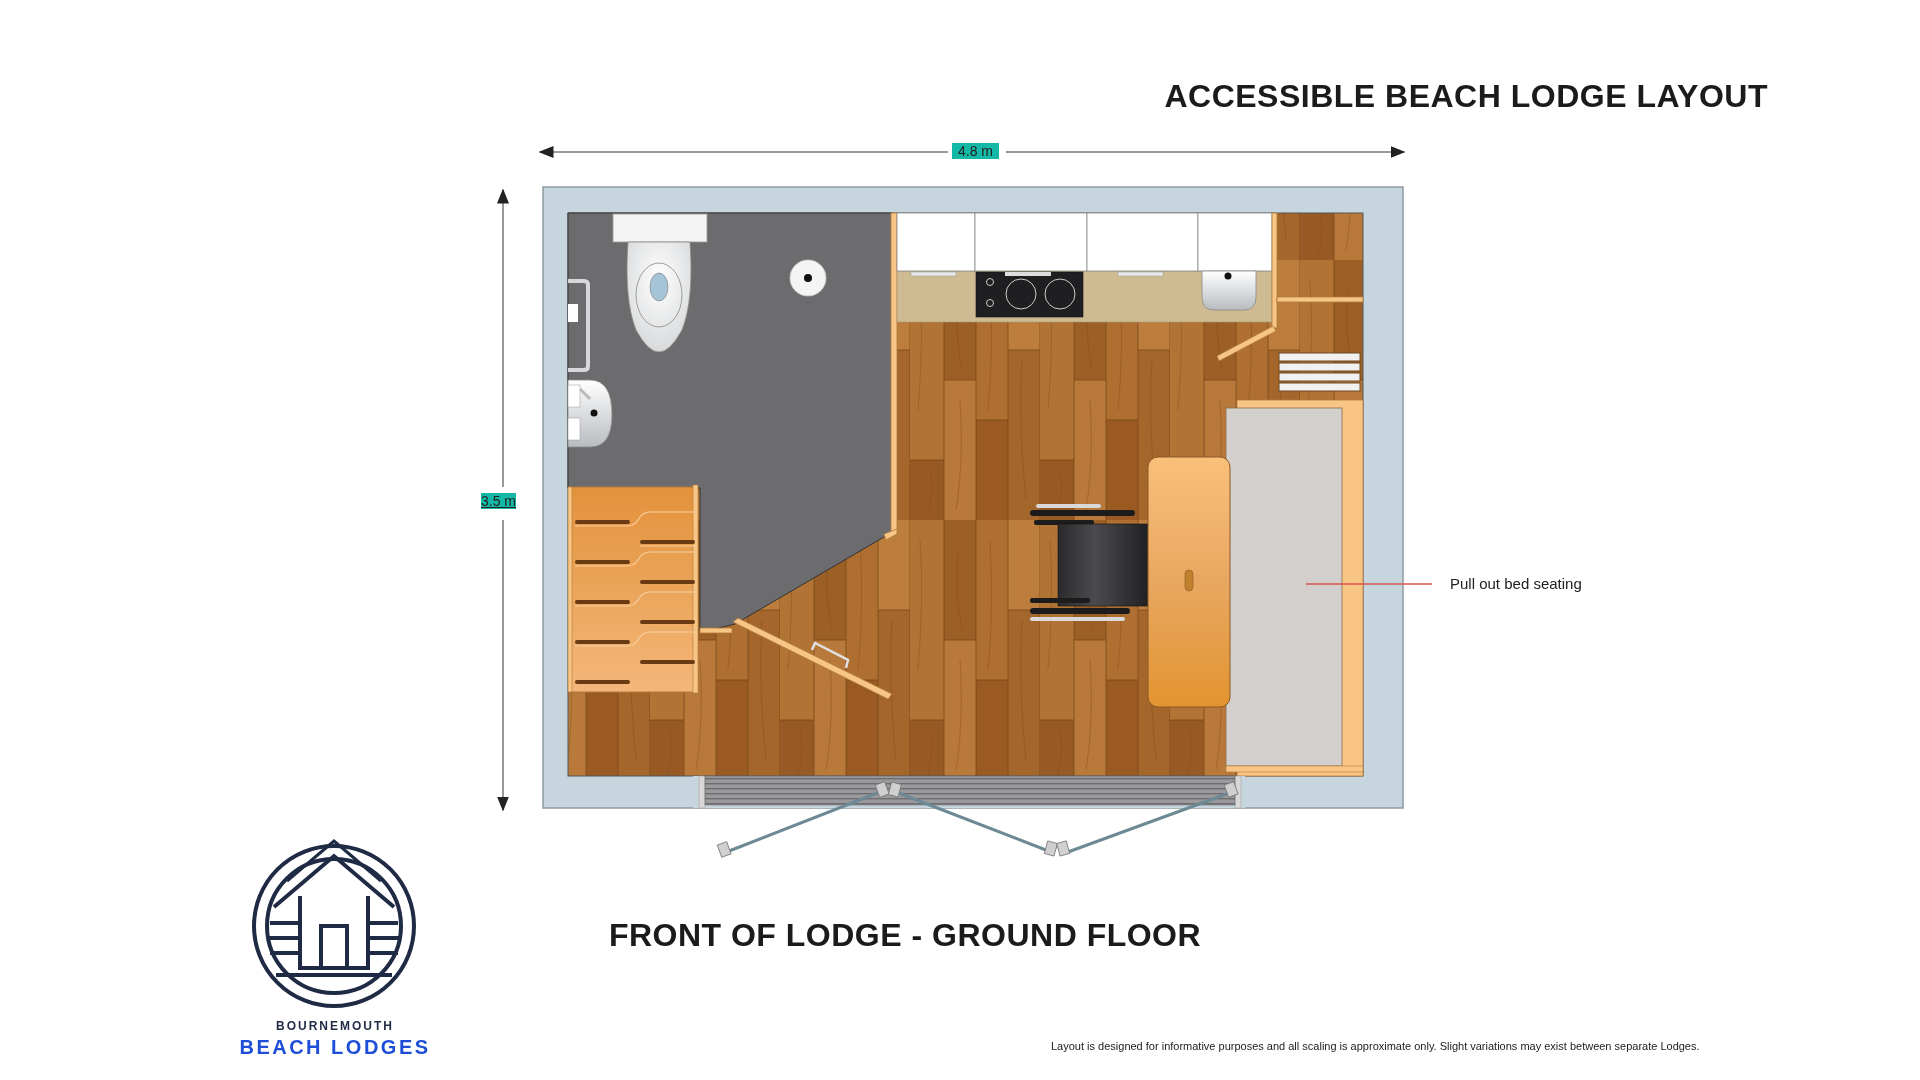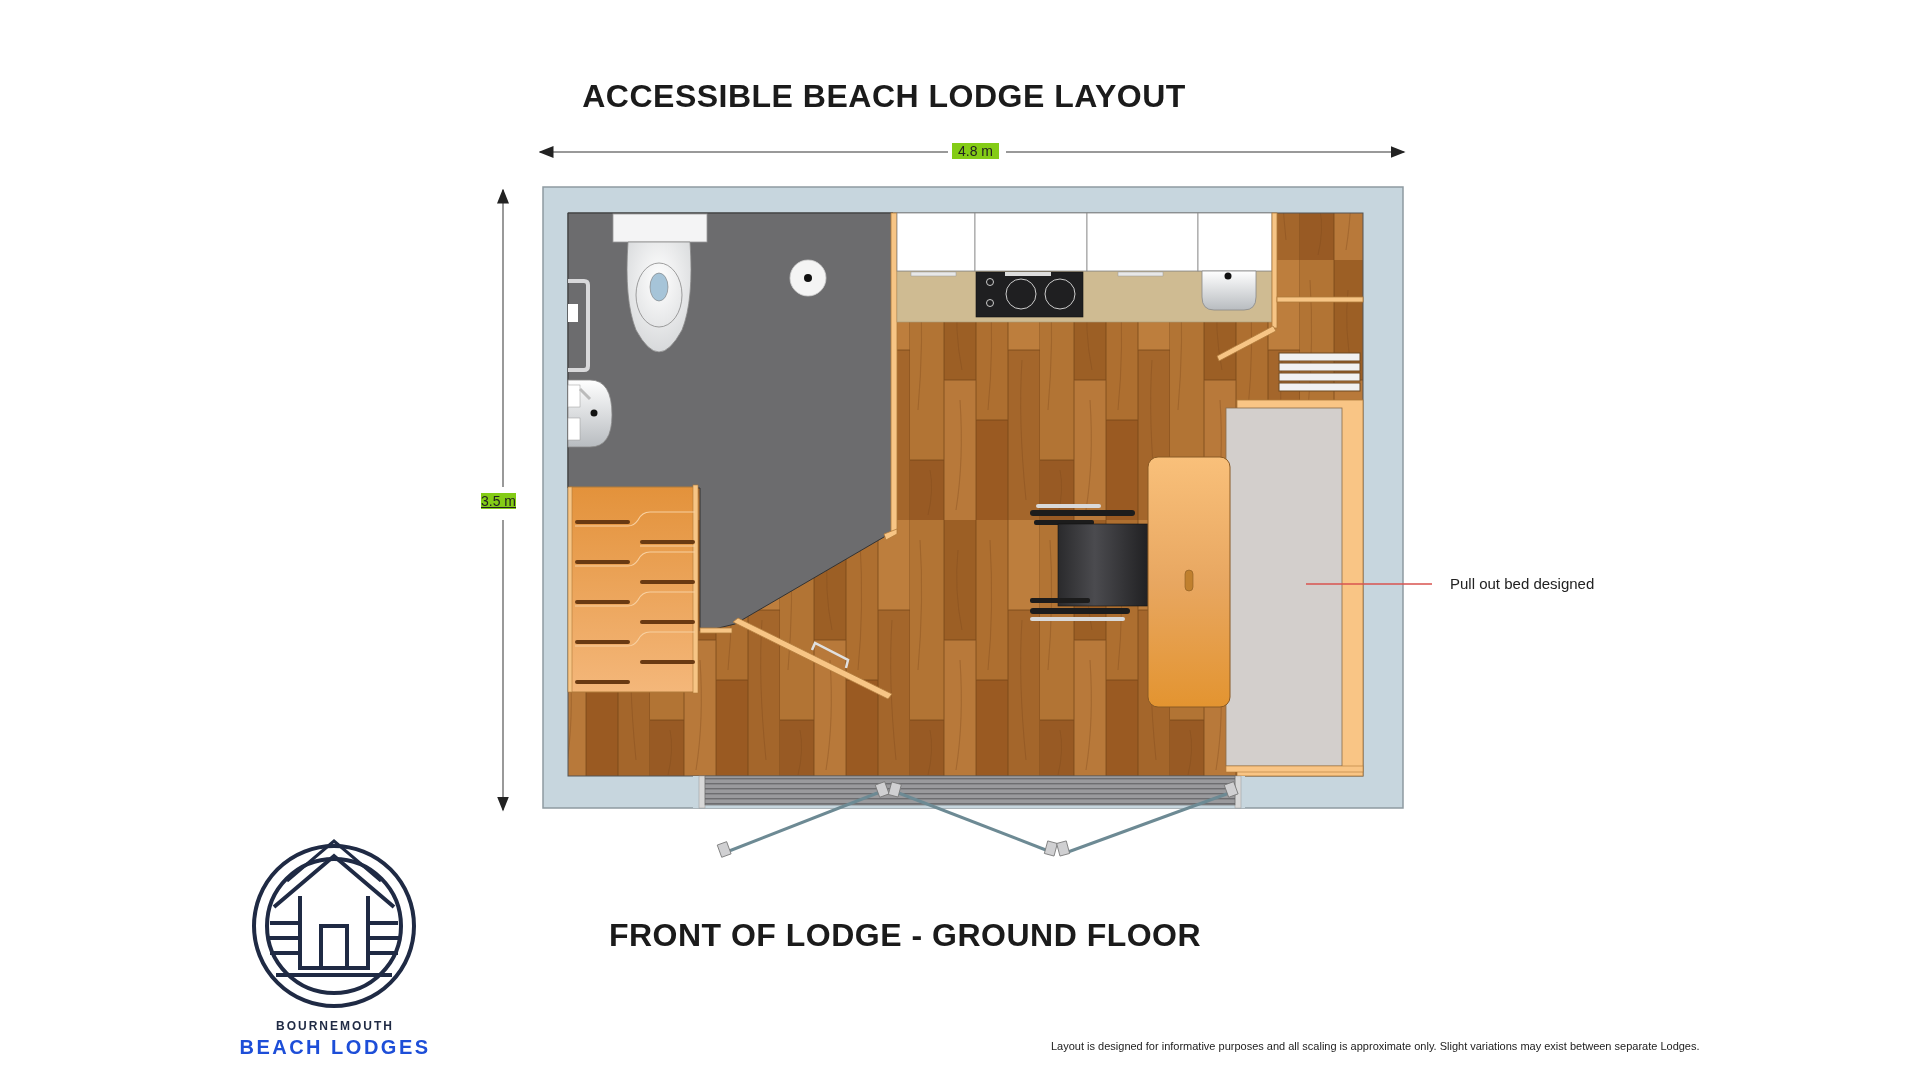--- a/index.html
+++ b/index.html
@@ -1,20 +1,20 @@
 <!DOCTYPE html>
 <html><head>
 <meta charset="utf-8">
 <style>
   html,body{margin:0;padding:0;background:#ffffff;}
   body{width:1920px;height:1080px;position:relative;overflow:hidden;font-family:"Liberation Sans",sans-serif;color:#1a1a1a;}
   .abs{position:absolute;}
-  .title{left:0;width:1768px;top:78px;text-align:center;font-size:32px;font-weight:bold;letter-spacing:0.5px;color:#1b1b1b;}
+  .title{left:0;width:1768px;top:78px;text-align:right;font-size:32px;font-weight:bold;letter-spacing:0.5px;color:#1b1b1b;}
   .subtitle{left:0;width:1920px;top:917px;text-align:center;font-size:32px;font-weight:bold;letter-spacing:0.5px;color:#1b1b1b;transform:translateX(-55px);}
-  .dim-label{font-size:14px;color:#222;background:#84cc16;padding:0 6px;}
+  .dim-label{font-size:14px;color:#222;background:#14b8a6;padding:0 6px;}
   .callout{font-size:15px;color:#222;}
   .disclaimer{font-size:11px;color:#222;margin-left:48px;}
   .brand1{font-size:12px;letter-spacing:2px;color:#1f2a44;text-align:center;width:200px;font-weight:bold;}
   .brand2{font-size:20px;letter-spacing:2.5px;color:#1d4ed8;font-weight:bold;text-align:center;width:200px;}
   svg{position:absolute;left:0;top:0;}
 </style>
 </head>
 <body>
 
 <div class="abs title">ACCESSIBLE BEACH LODGE LAYOUT</div>
@@ -255,20 +255,20 @@
     <line x1="368" y1="938" x2="400" y2="938"></line>
     <line x1="270" y1="953" x2="300" y2="953"></line>
     <line x1="368" y1="953" x2="398" y2="953"></line>
     <line x1="276" y1="975" x2="392" y2="975"></line>
   </g>
 </svg>
 
 <div class="abs dim-label" style="left:952px;top:143px;">4.8 m</div>
 <div class="abs dim-label" style="left:481px;top:493px;padding:0;text-decoration:underline;">3.5 m</div>
 
-<div class="abs callout" style="left:1450px;top:575px;">Pull out bed designed</div>
+<div class="abs callout" style="left:1450px;top:575px;">Pull out bed seating</div>
 
 <div class="abs subtitle">FRONT OF LODGE - GROUND FLOOR</div>
 
 <div class="abs brand1" style="left:235px;top:1019px;">BOURNEMOUTH</div>
 <div class="abs brand2" style="left:235px;top:1036px;">BEACH LODGES</div>
 
 <div class="abs disclaimer" style="left:1003px;top:1040px;">Layout is designed for informative purposes and all scaling is approximate only. Slight variations may exist between separate Lodges.</div>
 
 </body></html>

